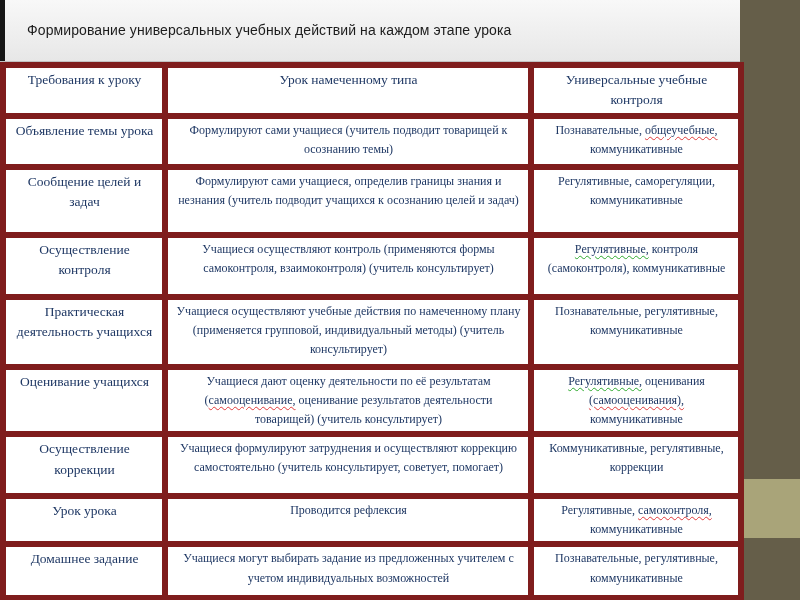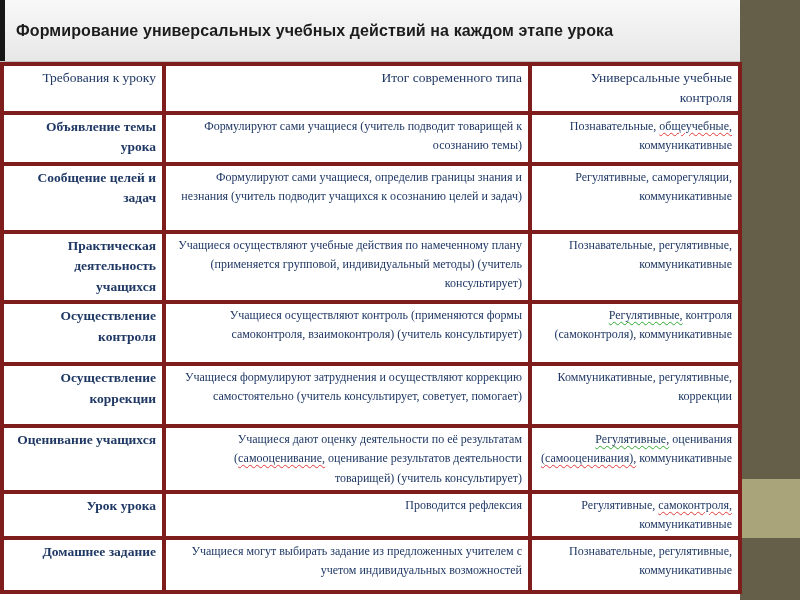--- a/index.html
+++ b/index.html
@@ -29,57 +29,56 @@
     background: linear-gradient(#f8f8f8, #e7e7e7);
     border-bottom: 1px solid #c2c2c2;
     display: flex; align-items: center;
   }
   .title-accent {
     position: absolute; left: 0; top: 0;
     width: 5px; height: 100%;
     background: #161616;
   }
   .title {
-    margin-left: 16px;
+    margin-left: 27px;
     max-width: 680px;
-    font-size: 16px;
-    font-weight: 700;
+    font-size: 14px;
+    font-weight: 400;
     color: #1c1c1c;
     line-height: 1.45;
     letter-spacing: 0.1px;
   }
   
   table.uud-table {
     position: absolute; left: 0; top: 62px;
     width: 738px;
     border-collapse: collapse;
     table-layout: fixed;
     background: #ffffff;
     font-family: "Liberation Serif", serif;
     color: #1f3864;
   }
   .uud-table col.c1 { width: 162px; }
   .uud-table col.c2 { width: 366px; }
   .uud-table col.c3 { width: 210px; }
   .uud-table th, .uud-table td {
-    border: 4px solid #7f1d1d;
+    border: 6px solid #7f1d1d;
     vertical-align: top;
-    text-align: right;
+    text-align: center;
     padding: 2px 6px 2px 7px;
   }
   .uud-table th {
     font-weight: 400;
     font-size: 13.5px;
     line-height: 1.5;
     height: 48px;
   }
   .uud-table td.col-stage {
     font-size: 13.5px;
     line-height: 1.55;
-    font-weight: bold;
   }
   .uud-table td.col-modern, .uud-table td.col-uud {
     font-size: 12px;
     line-height: 1.6;
   }
   .sq {
     text-decoration-line: underline;
     text-decoration-style: wavy;
     text-decoration-thickness: 1px;
     text-underline-offset: 2px;
@@ -103,54 +102,54 @@
 
   <table class="uud-table" style="color: rgb(31, 56, 100);">
     <colgroup>
       <col class="c1">
         <col class="c2">
         <col class="c3">
     </colgroup>
     <thead>
       <tr id="header-row">
           <th>Требования к уроку</th>
-          <th>Итог современного типа</th>
+          <th>Урок намеченному типа</th>
           <th>Универсальные учебные контроля</th>
         </tr>
     </thead>
     <tbody id="table-body">
         <tr style="height: 51px;">
           <td class="col-stage">Объявление темы урока</td>
           <td class="col-modern">Формулируют сами учащиеся (учитель подводит товарищей к осознанию темы)</td>
           <td class="col-uud">Познавательные, <span class="sq sq-red">общеучебные,</span> коммуникативные</td>
         </tr>
         <tr style="height: 68px;">
           <td class="col-stage">Сообщение целей и задач</td>
           <td class="col-modern">Формулируют сами учащиеся, определив границы знания и незнания (учитель подводит учащихся к осознанию целей и задач)</td>
           <td class="col-uud">Регулятивные, саморегуляции, коммуникативные</td>
         </tr>
+        <tr style="height: 62px;">
+          <td class="col-stage">Осуществление контроля</td>
+          <td class="col-modern">Учащиеся осуществляют контроль  (применяются формы самоконтроля, взаимоконтроля) (учитель консультирует)</td>
+          <td class="col-uud"><span class="sq sq-green">Регулятивные,</span> контроля (самоконтроля), коммуникативные</td>
+        </tr>
         <tr style="height: 70px;">
           <td class="col-stage">Практическая деятельность учащихся</td>
           <td class="col-modern">Учащиеся осуществляют учебные действия по намеченному плану (применяется групповой, индивидуальный методы) (учитель консультирует)</td>
           <td class="col-uud">Познавательные, регулятивные, коммуникативные</td>
         </tr>
-        <tr style="height: 62px;">
-          <td class="col-stage">Осуществление контроля</td>
-          <td class="col-modern">Учащиеся осуществляют контроль  (применяются формы самоконтроля, взаимоконтроля) (учитель консультирует)</td>
-          <td class="col-uud"><span class="sq sq-green">Регулятивные,</span> контроля (самоконтроля), коммуникативные</td>
+        <tr style="height: 61px;">
+          <td class="col-stage">Оценивание учащихся</td>
+          <td class="col-modern">Учащиеся дают оценку деятельности по её результатам (<span class="sq sq-red">самооценивание,</span> оценивание результатов деятельности товарищей) (учитель консультирует)</td>
+          <td class="col-uud"><span class="sq sq-green">Регулятивные,</span> оценивания <span class="sq sq-red">(самооценивания),</span> коммуникативные</td>
         </tr>
         <tr style="height: 62px;">
           <td class="col-stage">Осуществление коррекции</td>
           <td class="col-modern">Учащиеся формулируют затруднения и осуществляют коррекцию самостоятельно (учитель консультирует, советует, помогает)</td>
           <td class="col-uud">Коммуникативные, регулятивные, коррекции</td>
-        </tr>
-        <tr style="height: 61px;">
-          <td class="col-stage">Оценивание учащихся</td>
-          <td class="col-modern">Учащиеся дают оценку деятельности по её результатам (<span class="sq sq-red">самооценивание,</span> оценивание результатов деятельности товарищей) (учитель консультирует)</td>
-          <td class="col-uud"><span class="sq sq-green">Регулятивные,</span> оценивания <span class="sq sq-red">(самооценивания),</span> коммуникативные</td>
         </tr>
         <tr style="height: 40px;">
           <td class="col-stage">Урок урока</td>
           <td class="col-modern">Проводится рефлексия</td>
           <td class="col-uud">Регулятивные, <span class="sq sq-red">самоконтроля,</span> коммуникативные</td>
         </tr>
         <tr style="height: 54px;">
           <td class="col-stage">Домашнее задание</td>
           <td class="col-modern">Учащиеся могут выбирать задание из предложенных учителем с учетом индивидуальных возможностей</td>
           <td class="col-uud">Познавательные, регулятивные, коммуникативные</td>

